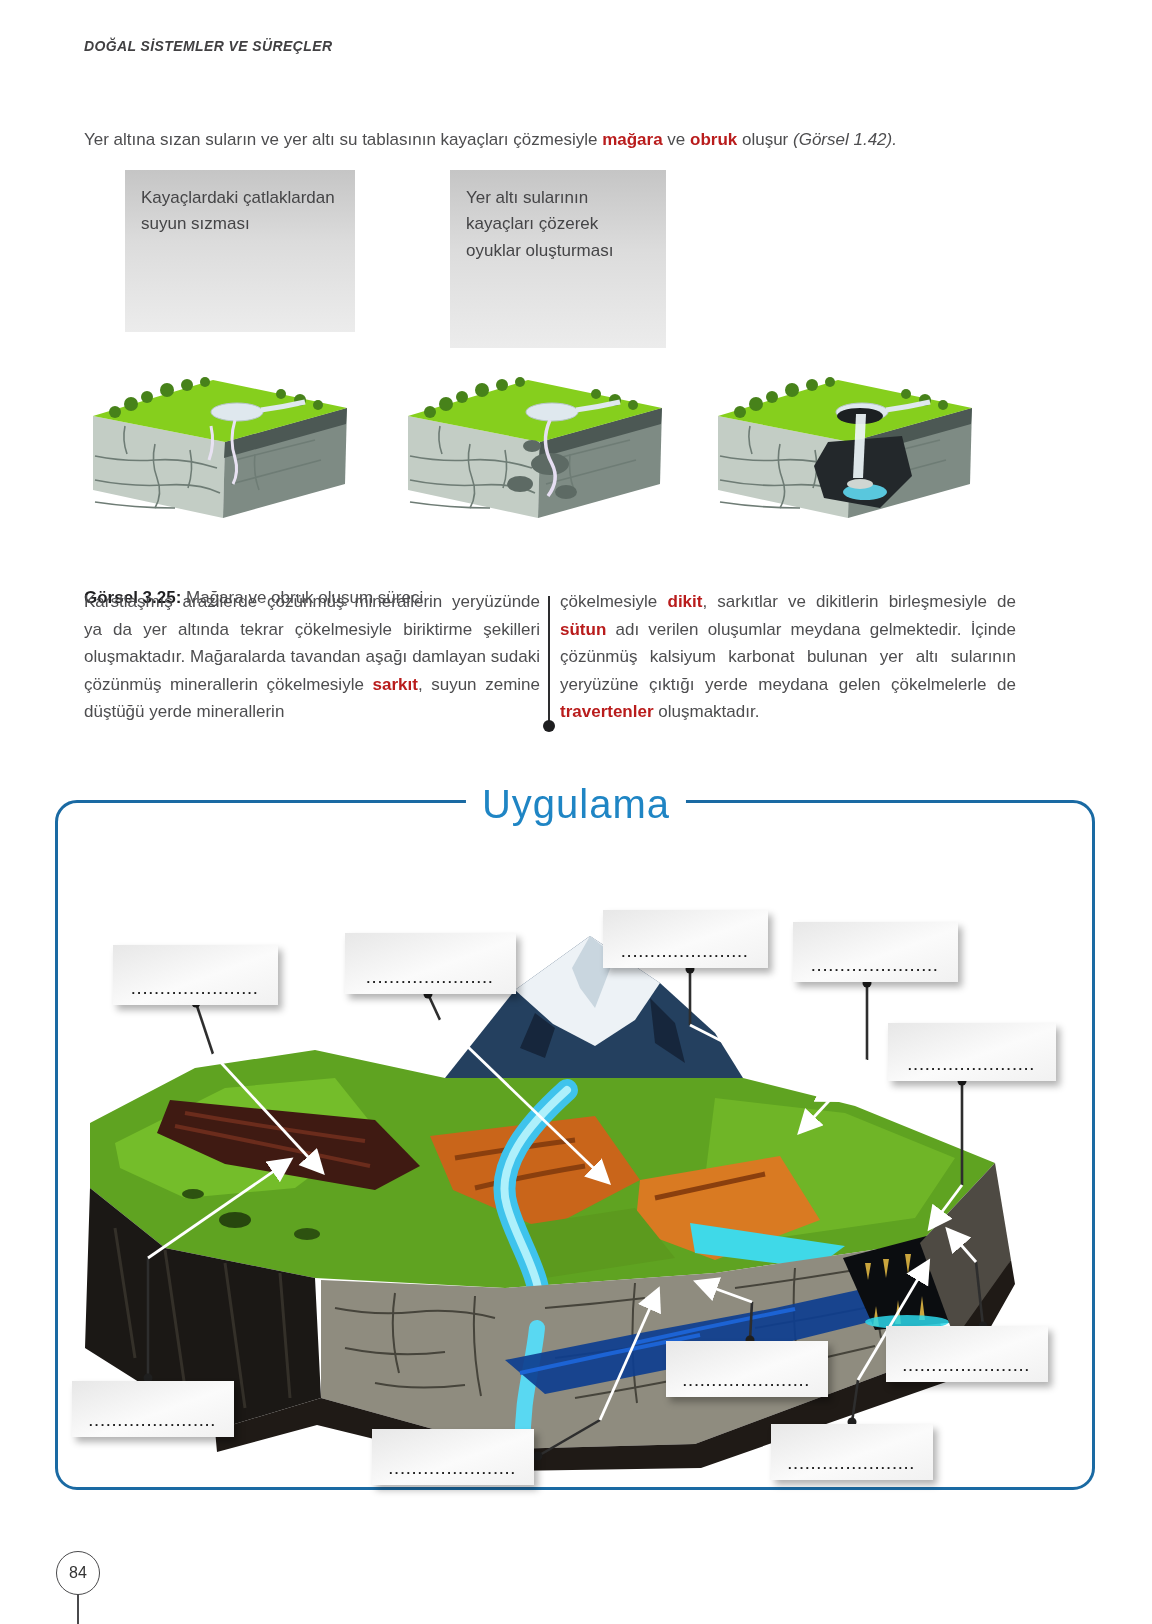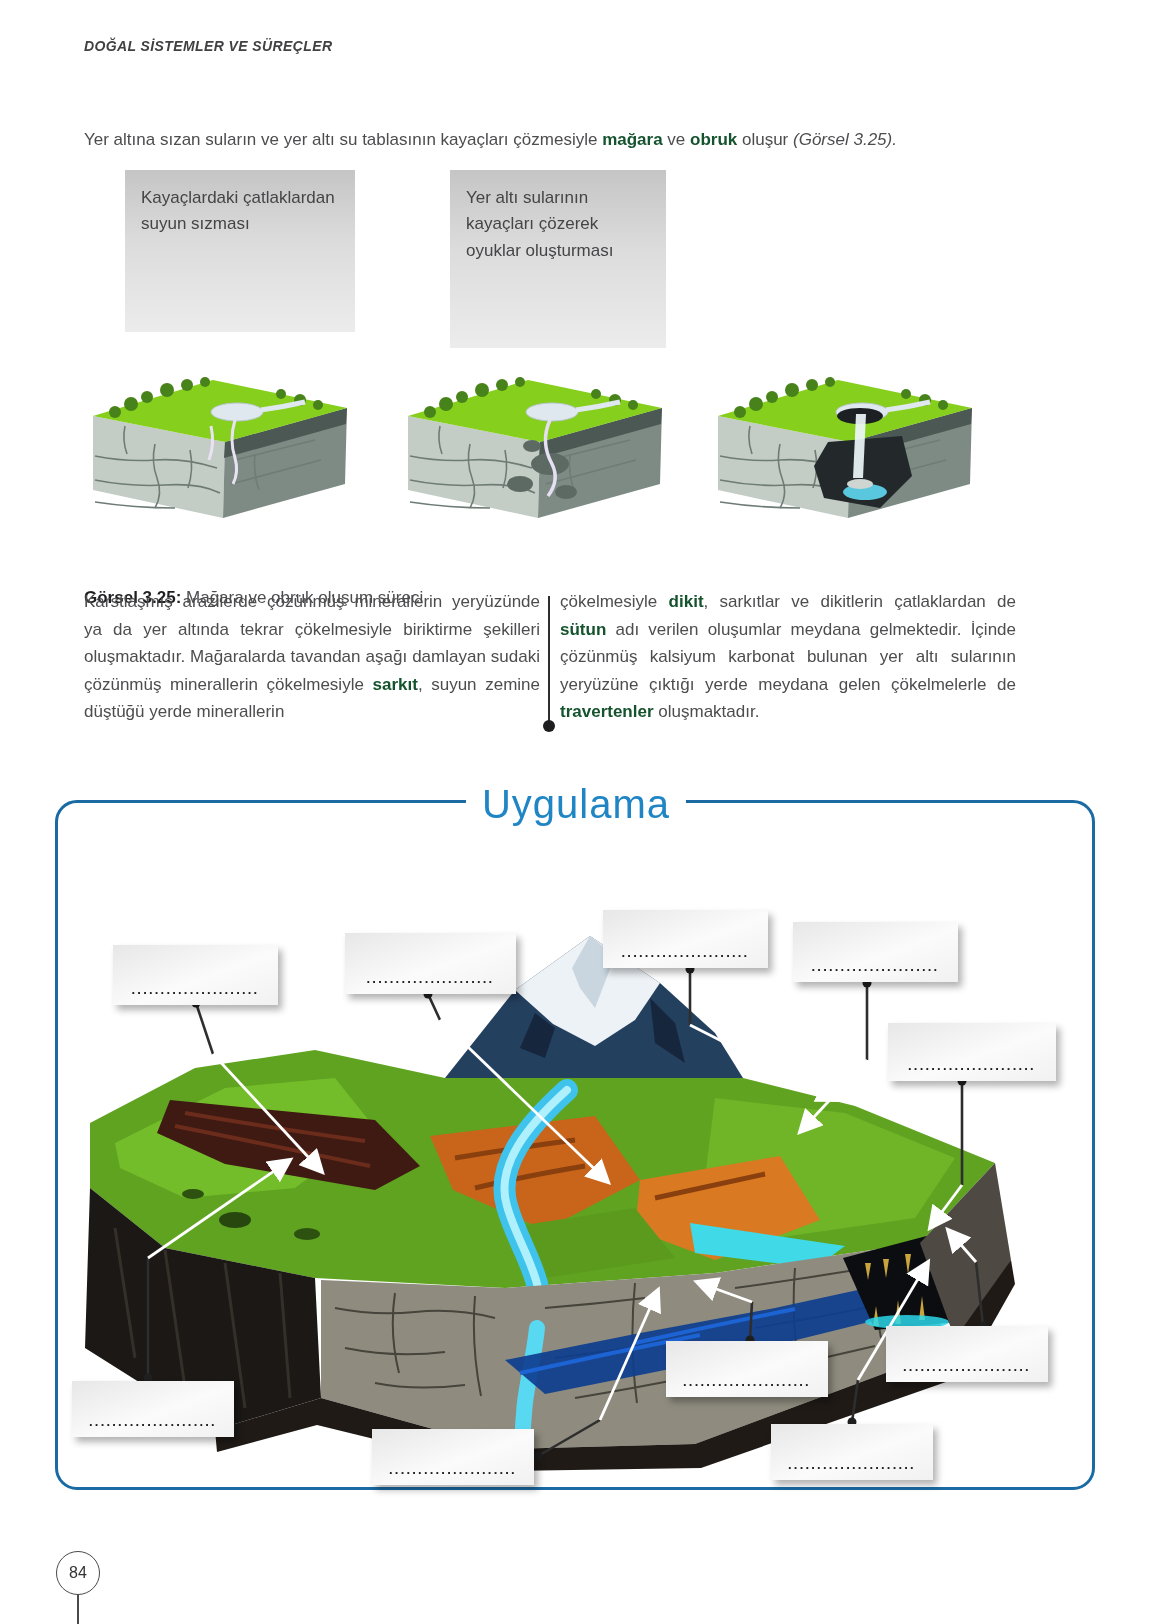--- a/index.html
+++ b/index.html
@@ -1,20 +1,20 @@
 <!DOCTYPE html>
 <html style="--accent: #1a6aa3;"><head>
 <meta charset="utf-8">
 <style>
   html,body{margin:0;padding:0;background:#ffffff;}
   .page{
     position:relative;width:1152px;height:1624px;margin:0 auto;background:#fff;
     font-family:"Liberation Sans",sans-serif;color:#4d4d4f;overflow:hidden;
   }
-  b{color:#14532d;}
+  b{color:#b91c1c;}
   i{font-style:italic;}
   
   .hdr{position:absolute;left:84px;top:38px;font-size:14px;font-weight:700;font-style:italic;
        letter-spacing:.4px;color:#414042;}
   
   .intro{position:absolute;left:84px;top:110px;width:995px;font-size:17px;line-height:1.5;}
   
   .stage-box{position:absolute;top:170px;background:linear-gradient(180deg,#c5c5c5 0%,#dcdcdc 45%,#ececec 100%);
        padding:15px 16px;font-size:17px;line-height:1.55;color:#454547;z-index:1;box-sizing:border-box;}
   .stage-box.s0{left:125px;width:230px;height:162px;}
@@ -63,21 +63,21 @@
        border-radius:50%;display:flex;align-items:center;justify-content:center;font-size:16px;color:#333;background:#fff;}
   .pg-line{position:absolute;left:77px;top:1594px;width:1.5px;height:30px;background:#4a4a4c;}
 </style>
 </head>
 <body>
 
 <div class="page">
 
   <div class="hdr">DOĞAL SİSTEMLER VE SÜREÇLER</div>
 
-  <p class="intro"><span>Yer altına sızan suların ve yer altı su tablasının kayaçları çözmesiyle </span><b>mağara</b><span> ve </span><b>obruk</b><span> oluşur </span><i>(Görsel 3.25).</i></p>
+  <p class="intro"><span>Yer altına sızan suların ve yer altı su tablasının kayaçları çözmesiyle </span><b>mağara</b><span> ve </span><b>obruk</b><span> oluşur </span><i>(Görsel 1.42).</i></p>
 
   <div class="stage-box s0">Kayaçlardaki çatlaklardan suyun sızması</div>
   <div class="stage-box s1">Yer altı sularının kayaçları çözerek oyuklar oluşturması</div>
 
   <div class="stage-art a0" id="art0"><svg viewBox="0 0 272 170" width="272" height="170" xmlns="http://www.w3.org/2000/svg">
         <polygon points="8,134 8,60 140,86 138,162" fill="#c3cdc5"></polygon>
         <polygon points="140,86 262,52 260,128 138,162" fill="#7e8b84"></polygon>
         <polygon points="140,86 262,52 261,68 139,102" fill="#4c5854"></polygon>
         <g stroke="#6e7c75" stroke-width="1.6" fill="none">
           <path d="M10,100 q30,6 60,4 t62,8 M10,124 q35,7 70,5 t55,8 M10,146 q40,6 80,6"></path>
@@ -157,21 +157,21 @@
         <ellipse cx="150" cy="60" rx="23" ry="8" fill="#1c2022"></ellipse>
         <polygon points="118,86 192,80 202,120 170,152 114,142 104,110" fill="#23282b"></polygon>
         <polygon points="146,58 156,58 153,122 143,122" fill="#eef6fa" opacity="0.92"></polygon>
         <ellipse cx="155" cy="136" rx="22" ry="8" fill="#59c7dd"></ellipse>
         <ellipse cx="150" cy="128" rx="13" ry="5" fill="#cfd6d2"></ellipse>
       </svg></div>
 
   <div class="caption"><b>Görsel 3.25:</b><span> Mağara ve obruk oluşum süreci</span></div>
 
   <div class="col left"><span>Karstlaşmış arazilerde çözünmüş minerallerin yeryüzünde ya da yer altında tekrar çökelmesiyle biriktirme şekilleri oluşmaktadır. Mağaralarda tavandan aşağı damlayan sudaki çözünmüş minerallerin çökelmesiyle </span><b>sarkıt</b><span>, suyun zemine düştüğü yerde minerallerin</span></div>
-  <div class="col right"><span>çökelmesiyle </span><b>dikit</b><span>, sarkıtlar ve dikitlerin çatlaklardan de </span><b>sütun</b><span> adı verilen oluşumlar meydana gelmektedir. İçinde çözünmüş kalsiyum karbonat bulunan yer altı sularının yeryüzüne çıktığı yerde meydana gelen çökelmelerle de </span><b>travertenler</b><span> oluşmaktadır.</span></div>
+  <div class="col right"><span>çökelmesiyle </span><b>dikit</b><span>, sarkıtlar ve dikitlerin birleşmesiyle de </span><b>sütun</b><span> adı verilen oluşumlar meydana gelmektedir. İçinde çözünmüş kalsiyum karbonat bulunan yer altı sularının yeryüzüne çıktığı yerde meydana gelen çökelmelerle de </span><b>travertenler</b><span> oluşmaktadır.</span></div>
   <div class="col-divider"></div>
   <div class="col-dot"></div>
 
   <div class="uyg-panel"></div>
   <div class="uyg-title">Uygulama</div>
 
   <svg class="terrain" viewBox="0 0 940 545" xmlns="http://www.w3.org/2000/svg">
 
     <polygon points="370,150 440,62 515,8 585,55 640,105 668,150" fill="#24405f"></polygon>
     <polygon points="440,62 515,8 585,55 560,92 520,118 478,96" fill="#edf2f6"></polygon>

